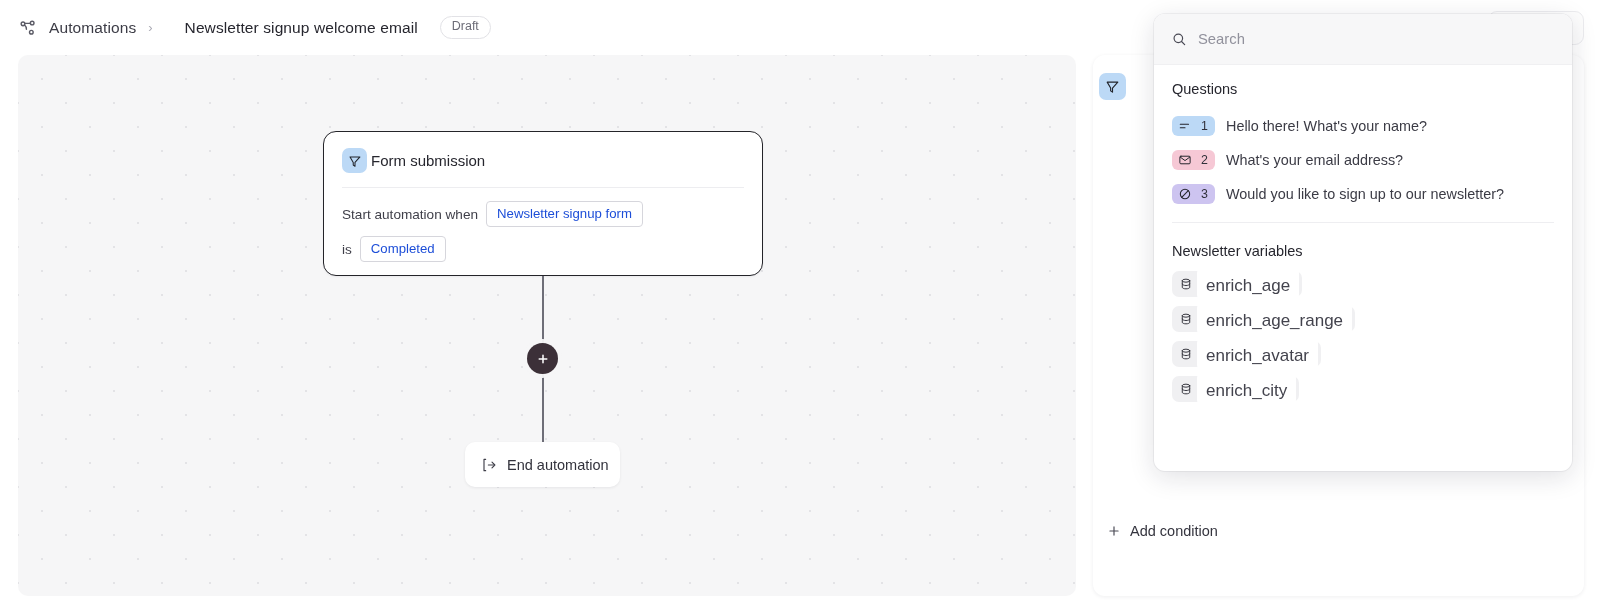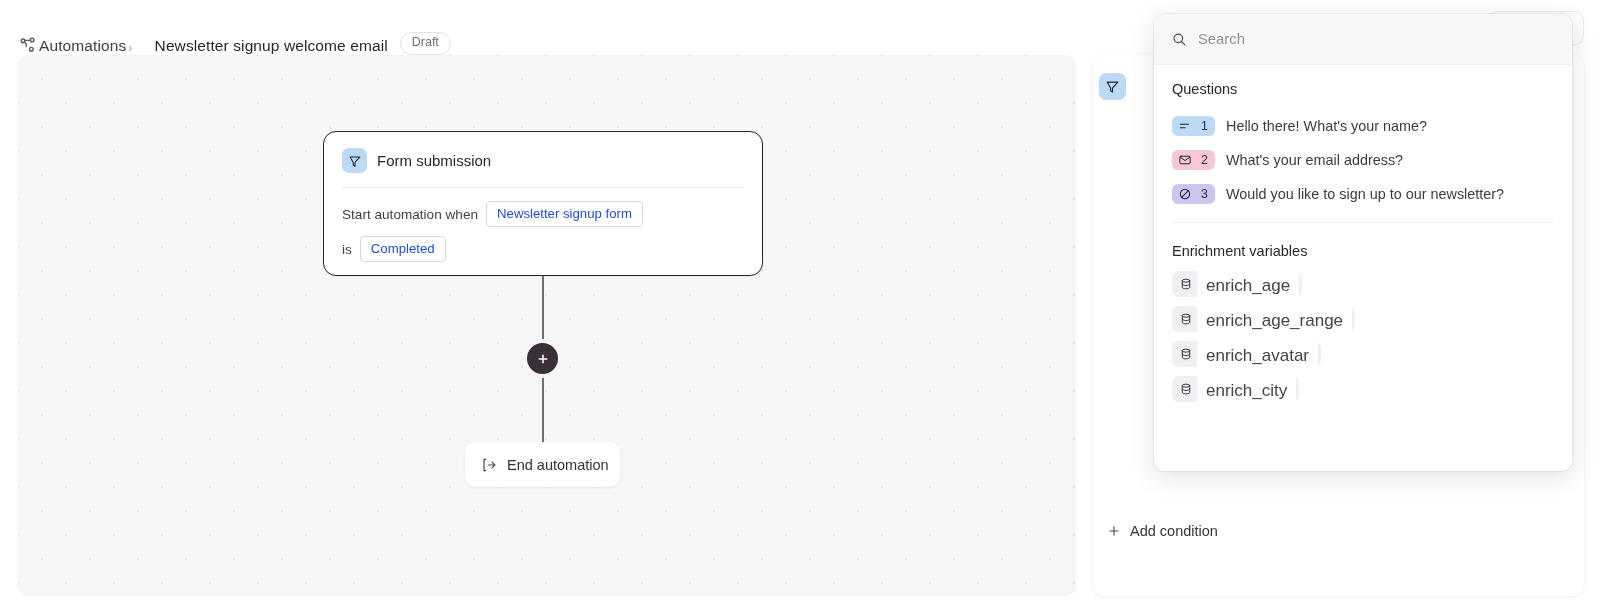--- a/index.html
+++ b/index.html
@@ -7,21 +7,21 @@
     width: 1600px; height: 611px;
     background: #ffffff;
     font-family: "Liberation Sans", sans-serif;
     overflow: hidden;
   }
   #app { position: relative; width: 1600px; height: 611px; background:#ffffff; }
 
   
   .topbar {
     position: absolute; left: 0; top: 0; width: 1600px; height: 55px;
-    display: flex; align-items: flex-end; padding-left: 18px; gap: 1px;
+    display: flex; align-items: center; padding-left: 18px; gap: 11px;
     background: #ffffff;
   }
   .bc-icon { width: 20px; height: 20px; display: block; color: #5b5b66; flex: none; }
   .bc-link {
     font-size: 15.5px; color: #3c3c46; letter-spacing: .1px; white-space: nowrap;
   }
   .bc-sep { font-size: 13px; color: #a9a9b3; padding: 0 1px; }
   .bc-current { font-size: 15.5px; color: #26262e; white-space: nowrap; letter-spacing: .1px; padding-left: 20px; }
   .draft-chip {
     margin-left: 11px; border: 1px solid #e2e2e6; border-radius: 999px;
@@ -48,21 +48,21 @@
     border-radius: 10px;
     overflow: hidden;
   }
 
   
   .trigger-card {
     position: absolute; left: 305px; top: 76px; width: 440px; height: 145px;
     background: #ffffff; border: 1.6px solid #242429; border-radius: 13px;
     box-shadow: 0 1px 2px rgba(20,20,30,.05);
   }
-  .trigger-head { display: flex; align-items: center; gap: 10px; padding: 16px 18px 0 18px; }
+  .trigger-head { display: flex; align-items: center; gap: 4px; padding: 16px 18px 0 18px; }
   .trigger-icon-box {
     width: 25px; height: 25px; border-radius: 7px; background: #bcd9f6;
     display: flex; align-items: center; justify-content: center; flex: none;
   }
   .trigger-icon-box svg { width: 14px; height: 14px; color: #21242b; display: block; }
   .trigger-title { font-size: 15px; color: #26262e; }
   .trigger-divider { height: 1px; background: #ededf0; margin: 14px 18px 0 18px; }
   .trigger-body { padding: 13px 18px 0 18px; font-size: 13.6px; color: #3f3f49; }
   .trigger-line { display: flex; align-items: center; flex-wrap: wrap; gap: 8px; }
   .trigger-line + .trigger-line { margin-top: 9px; }
@@ -322,21 +322,21 @@
                 <path d="M6.4 17.6 17.6 6.4"></path>
             </svg>
           </span>
           <span class="q-num">3</span>
         </span>
         <span class="q-text">Would you like to sign up to our newsletter?</span>
       </div>
 
       <div class="pop-divider"></div>
 
-      <div class="pop-section-title second">Enrichment variables</div>
+      <div class="pop-section-title second">Newsletter variables</div>
 
       <div class="var-item">
         <span class="var-pill">
           <span class="vi">
             <svg viewBox="0 0 24 24" fill="none" stroke="currentColor" stroke-width="1.6" stroke-linecap="round" stroke-linejoin="round">
               <ellipse cx="12" cy="6.3" rx="6.4" ry="2.6"></ellipse>
                 <path d="M5.6 6.3v11.4c0 1.4 2.9 2.6 6.4 2.6s6.4-1.2 6.4-2.6V6.3"></path>
                 <path d="M5.6 12c0 1.4 2.9 2.6 6.4 2.6s6.4-1.2 6.4-2.6"></path>
             </svg>
           </span>

